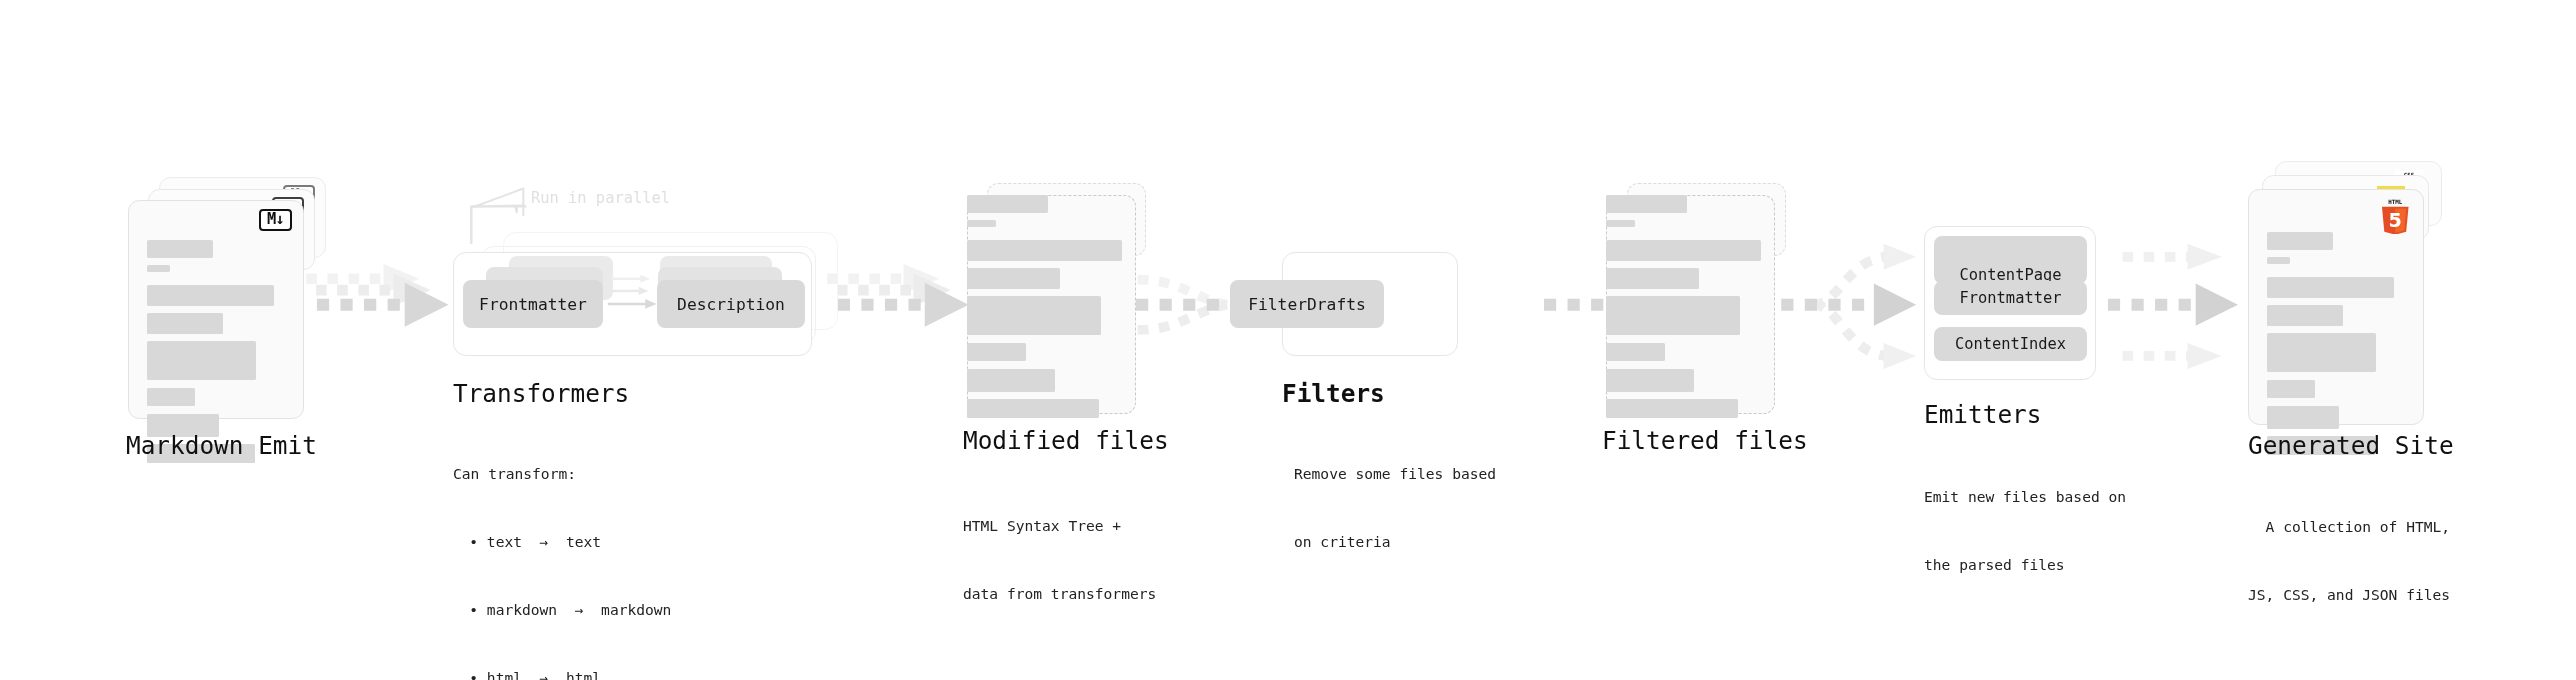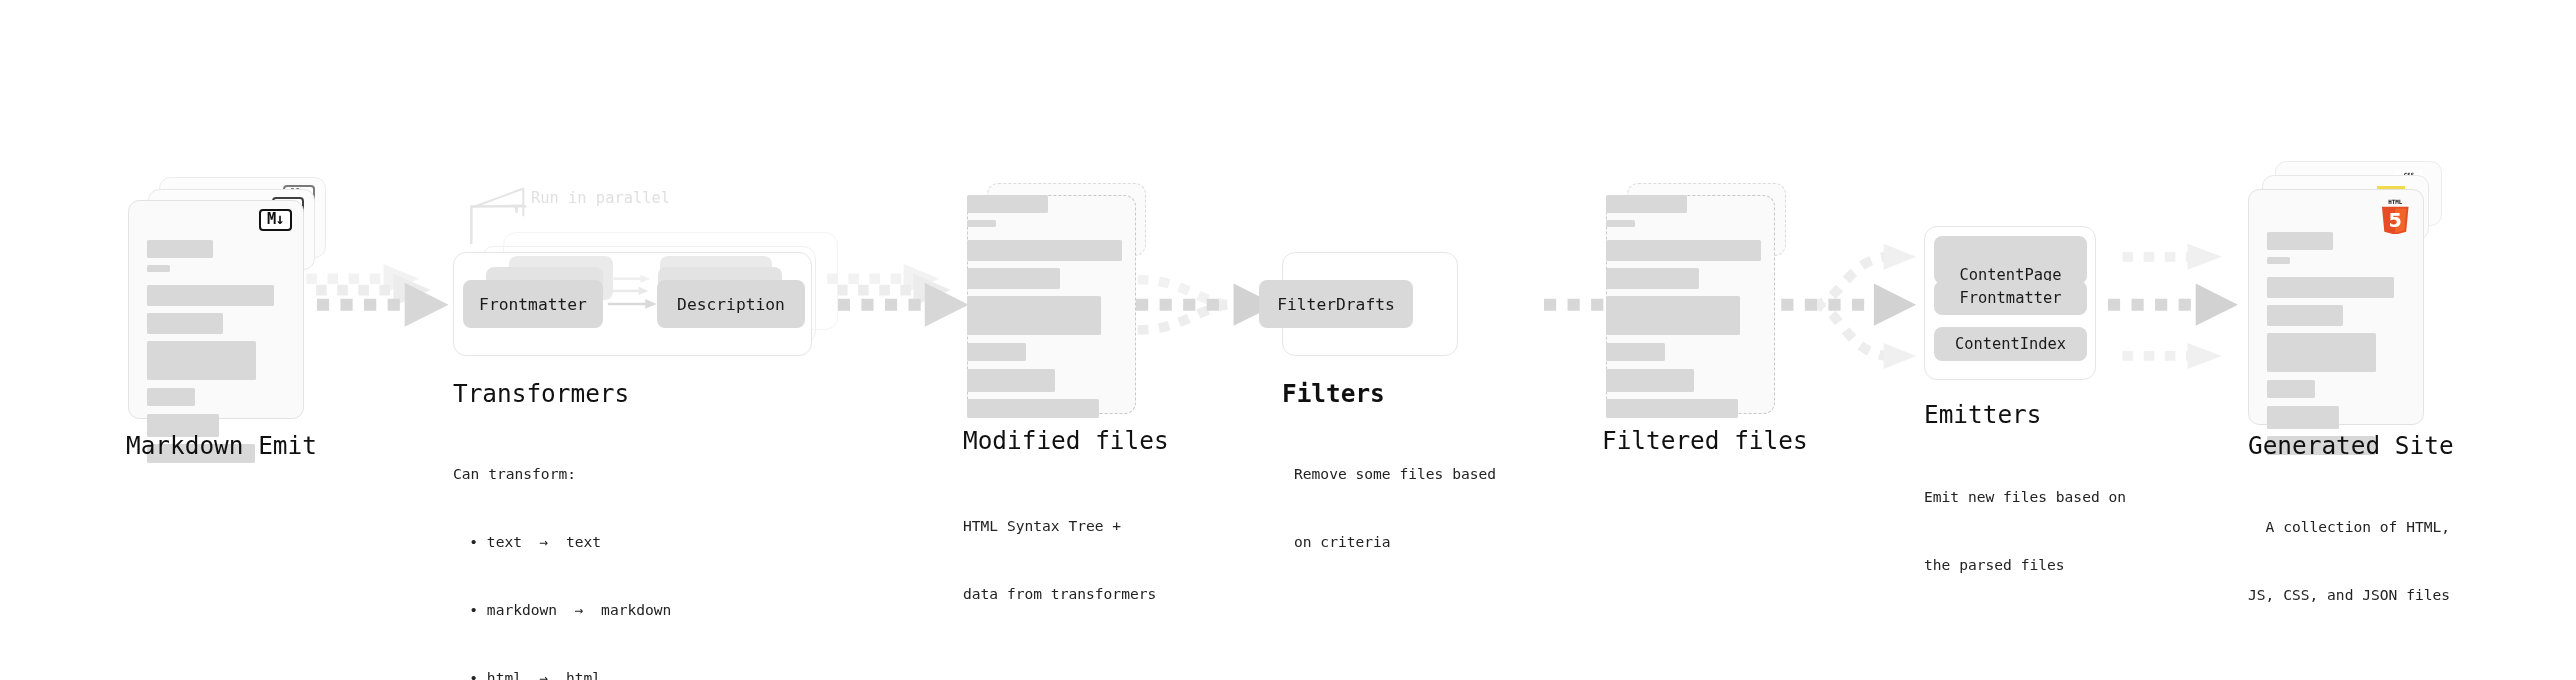--- a/index.html
+++ b/index.html
@@ -237,21 +237,21 @@
     </div>
     <div class="title" style="left:963px;top:426px;">Modified files</div>
     <div class="sub" style="left:963px;top:470px;">
       <div>HTML Syntax Tree +</div>
       <div>data from transformers</div>
     </div>
   </div>
 
   <div>
     <div class="gbox" style="left:1282px;top:252px;width:176px;height:104px;"></div>
-    <div class="chip" style="left:1259px;top:280px;width:154px;height:48px;">
+    <div class="chip" style="left:1230px;top:280px;width:154px;height:48px;">
       <span>FilterDrafts</span>
     </div>
     <div class="title" style="left:1282px;top:379px;font-weight:bold;">Filters</div>
     <div class="sub" style="left:1282px;top:418px;margin-left:12px;">
       <div>Remove some files based</div>
       <div>on criteria</div>
     </div>
   </div>
 
   <div>

